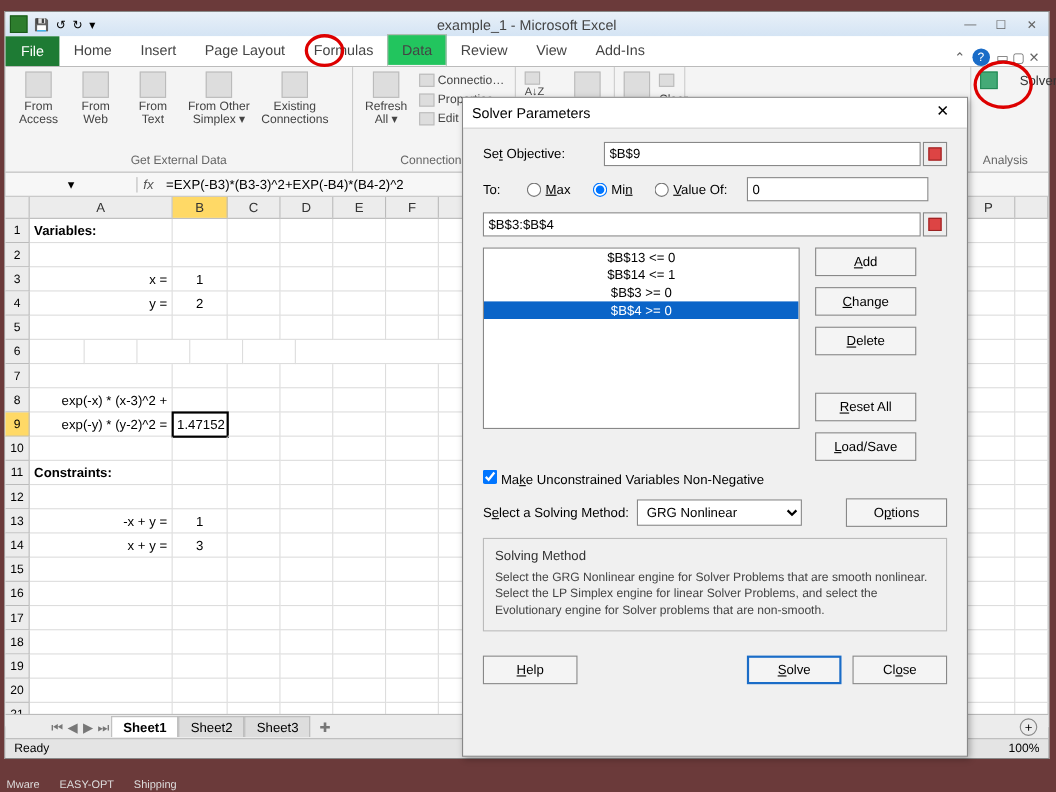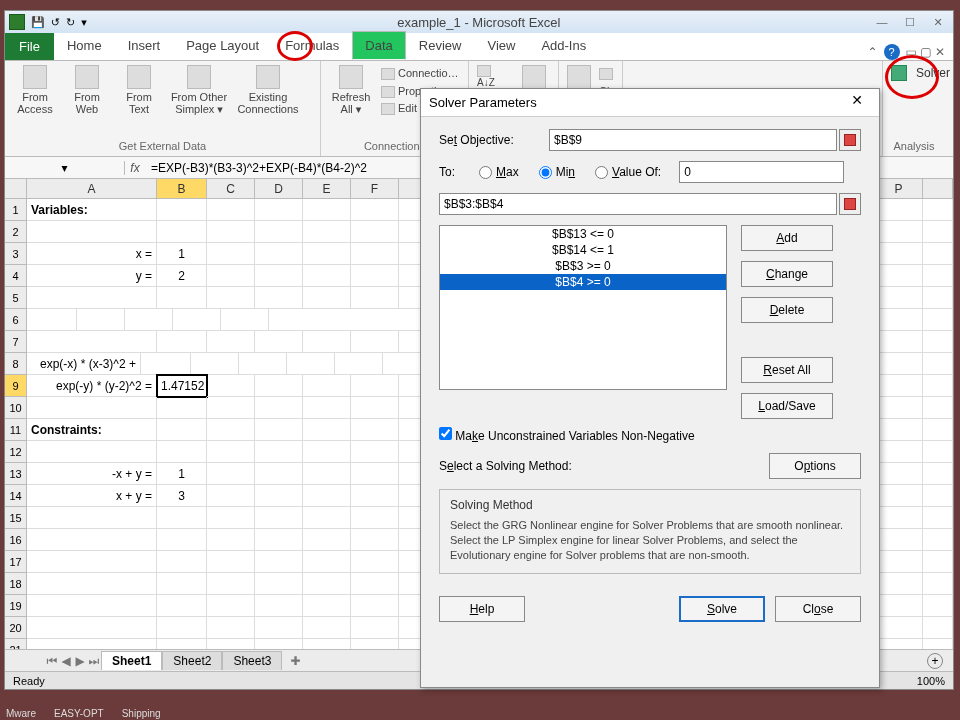--- a/index.html
+++ b/index.html
@@ -16,21 +16,21 @@
 .ribbon-tabs .rightmeta { margin-left: auto; padding-right: 8px; display: flex; gap: 6px; align-items: center; }
 .help-icon { width: 16px; height: 16px; border-radius: 50%; background: #1a6cc7; color: #fff; font-size: 11px; display: flex; align-items: center; justify-content: center; }
 .ribbon { height: 96px; background: #f4f4f4; border-bottom: 1px solid #bbb; display: flex; position: relative; }
 .rgroup { border-right: 1px solid #ccc; padding: 4px 8px; display: flex; flex-direction: column; justify-content: space-between; }
 .rgroup .label { text-align: center; font-size: 11px; color: #666; }
 .rgroup .items { display: flex; gap: 8px; }
 .ritem { display: flex; flex-direction: column; align-items: center; width: 44px; font-size: 11px; color: #444; text-align: center; line-height: 1.1; }
 .ritem .ico { width: 24px; height: 24px; background: #ddd; border: 1px solid #bbb; margin-bottom: 2px; }
 .rlist { font-size: 11px; color: #444; line-height: 1.6; }
 .rlist .ico2 { width: 14px; height: 12px; background: #ddd; border: 1px solid #bbb; display: inline-block; vertical-align: middle; margin-right: 3px; }
-.solver-btn { display: flex; align-items: center; gap: 9px; font-size: 12px; color: #333; }
+.solver-btn { display: flex; align-items: center; gap: 20px; font-size: 12px; color: #333; }
 .solver-btn .sico { width: 16px; height: 16px; background: #4a7; border: 1px solid #285; }
 .circle-red { position: absolute; border: 3px solid #d00; border-radius: 50%; pointer-events: none; }
 .namebox-row { height: 22px; display: flex; align-items: center; border-bottom: 1px solid #bbb; background: #f7f7f7; }
 .namebox { width: 120px; border-right: 1px solid #bbb; padding: 0 6px; font-size: 12px; text-align:center;}
 .fx { width: 20px; text-align: center; font-style: italic; color: #555; }
 .formula { flex: 1; padding: 0 6px; font-size: 12px; }
 .grid { position: relative; background: #fff; }
 .hdr-row { display: flex; background: #ececec; border-bottom: 1px solid #bbb; height: 20px;}
 .corner { width: 22px; border-right: 1px solid #bbb; }
 .colhdr { border-right: 1px solid #bbb; text-align: center; font-size: 12px; color: #333; line-height: 20px;}
@@ -300,21 +300,21 @@
           <div class="cell colC" style="width: 48px;"></div>
           <div class="cell colD" style="width: 48px;"></div>
           <div class="cell colE" style="width: 48px;"></div>
           <div class="cell colF" style="width: 48px;"></div>
           <div style="flex: 1 1 0%; border-bottom: 1px solid rgb(221, 221, 221);"></div>
           <div class="cell colP" style="width: 48px;"></div>
           <div class="cell colQ" style="width: 30px;"></div>
         </div>
         <div class="row">
           <div class="rowhdr">8</div>
-          <div class="cell colA right" style="width: 114px;">exp(-x) * (x-3)^2 +</div>
+          <div class="cell colA right" style="width: 130px;">exp(-x) * (x-3)^2 +</div>
           <div class="cell colB " style="width: 50px; text-align: center;"></div>
           <div class="cell colC" style="width: 48px;"></div>
           <div class="cell colD" style="width: 48px;"></div>
           <div class="cell colE" style="width: 48px;"></div>
           <div class="cell colF" style="width: 48px;"></div>
           <div style="flex: 1 1 0%; border-bottom: 1px solid rgb(221, 221, 221);"></div>
           <div class="cell colP" style="width: 48px;"></div>
           <div class="cell colQ" style="width: 30px;"></div>
         </div>
         <div class="row">
@@ -546,20 +546,21 @@
         <div style="height:14px;"></div>
         <button class="dbtn"><u class="ul">R</u>eset All</button>
         <button class="dbtn"><u class="ul">L</u>oad/Save</button>
       </div>
     </div>
     <div style="margin-top:8px;">
       <label><input type="checkbox" checked="" style=""> <span>Ma<u class="ul">k</u>e Unconstrained Variables Non-Negative</span></label>
     </div>
     <div class="form-row" style="margin-top:10px;">
       <div style="width:140px;">S<u class="ul">e</u>lect a Solving Method:</div>
+      <select class="txt" style="flex:0 0 150px;height:24px;"><option>GRG Nonlinear</option></select>
       <div style="flex:1"></div>
       <button class="dbtn">O<u class="ul">p</u>tions</button>
     </div>
     <div class="groupbox">
       <div class="gtitle">Solving Method</div>
       <div class="gbody">Select the GRG Nonlinear engine for Solver Problems that are smooth nonlinear. Select the LP Simplex engine for linear Solver Problems, and select the Evolutionary engine for Solver problems that are non-smooth.</div>
     </div>
   </div>
   <div class="dlg-foot">
     <button class="dbtn" style="width:86px;"><u class="ul">H</u>elp</button>

